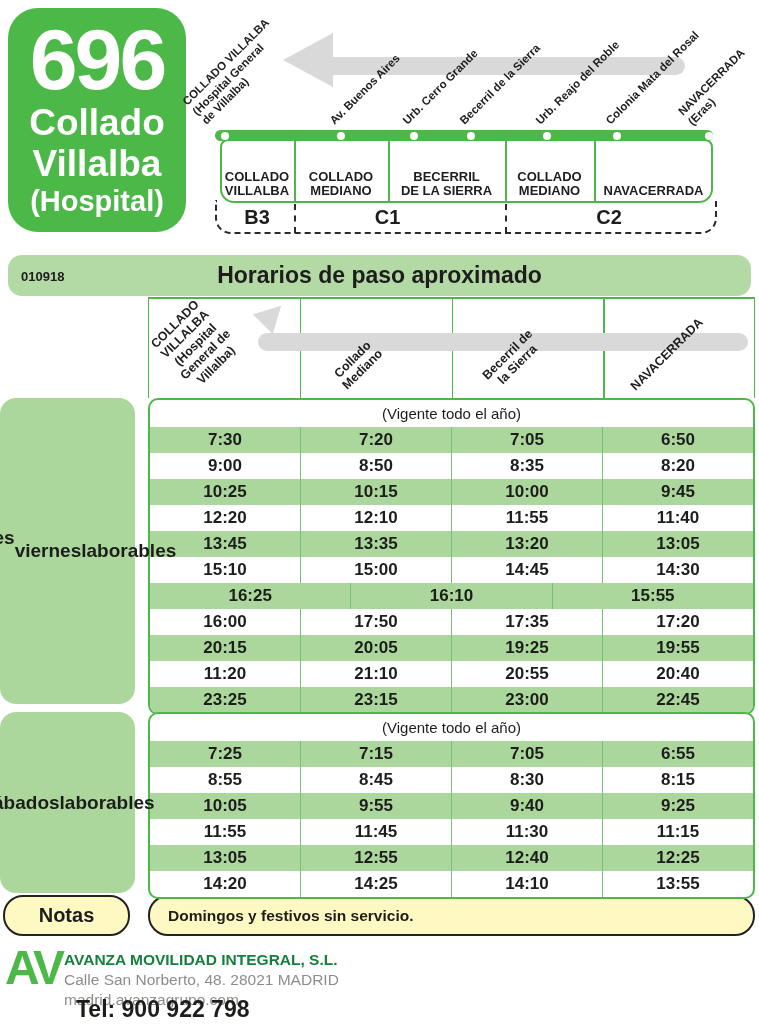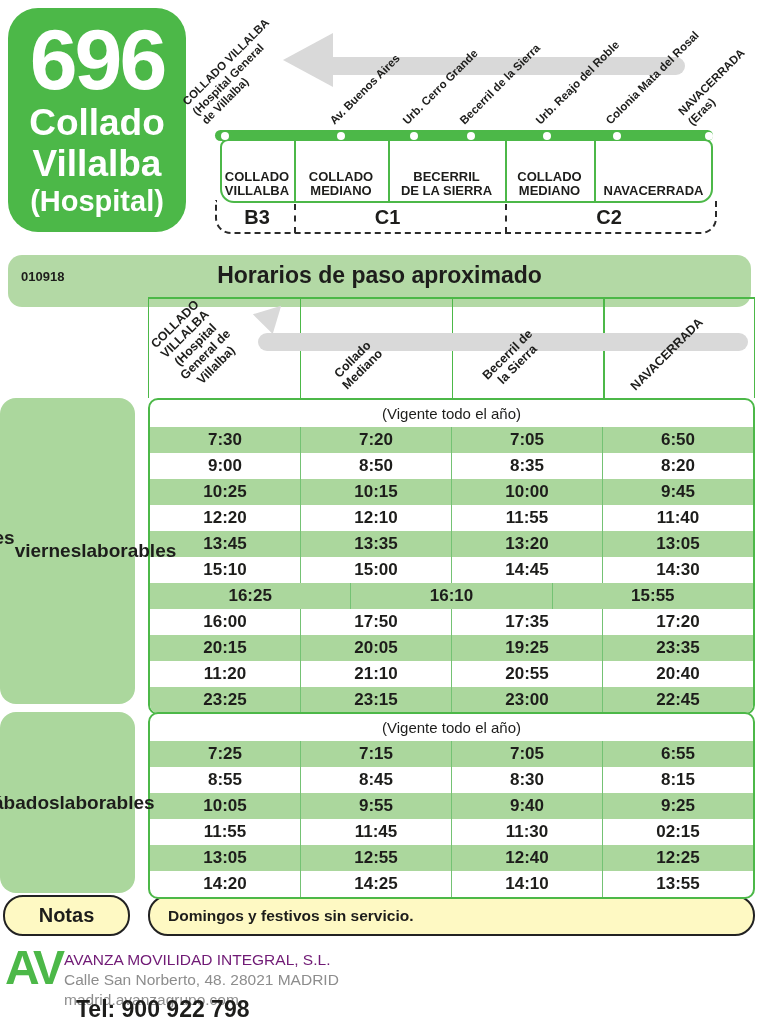--- a/index.html
+++ b/index.html
@@ -21,21 +21,21 @@
   .stop-dot{width:8px;height:8px;border-radius:50%;background:#fff;top:131.5px;z-index:3;}
   .stop-label{transform-origin:0 100%;transform:rotate(-45deg);font-size:11.5px;font-weight:bold;line-height:1.18;white-space:nowrap;z-index:2;}
   #muni-box{left:220px;top:139px;width:493px;height:64px;border:2px solid var(--green);border-radius:8px 8px 14px 14px;background:transparent;box-sizing:border-box;}
   .muni-div{width:2px;top:141px;height:60px;background:var(--green);}
   .muni-label{top:139px;height:60px;display:flex;flex-direction:column;justify-content:flex-end;align-items:center;padding-bottom:4px;font-size:13px;font-weight:bold;line-height:1.12;text-align:center;}
   #zone-box{left:215px;top:200px;width:502px;height:34px;border:2px dashed #2a2a2a;border-top:none;border-radius:0 0 16px 16px;box-sizing:border-box;}
   .zone-div{top:204px;height:29px;width:0;border-left:2px dashed #2a2a2a;}
   .zone-label{top:206px;font-size:20px;font-weight:bold;text-align:center;}
 
   
-  #band{left:8px;top:255px;width:743px;height:52px;background:var(--band);border-radius:14px;}
+  #band{left:8px;top:255px;width:743px;height:41px;background:var(--band);border-radius:14px;}
   #band-code{position:absolute;left:13px;top:14px;font-size:13px;font-weight:bold;}
   #band-title{text-align:center;font-size:23px;font-weight:bold;padding-top:7px;}
 
   
   #cols{left:148px;top:297px;width:607px;height:101px;border-top:2px solid var(--green);border-left:1px solid var(--green);border-right:1px solid var(--green);box-sizing:border-box;}
   .col-sep{width:1.5px;top:298px;height:100px;background:var(--green);}
   #colband{left:258px;top:333px;width:490px;height:18px;background:var(--gray);border-radius:9px;z-index:1;}
   #colband-arrow{left:258px;top:302px;width:0;height:0;border-left:14px solid transparent;border-right:14px solid transparent;border-bottom:26px solid var(--gray);transform:rotate(45deg);z-index:1;}
   .col-label{transform-origin:0 100%;transform:rotate(-45deg);font-size:12.5px;font-weight:bold;line-height:1.15;text-align:center;white-space:nowrap;z-index:2;}
 
@@ -49,21 +49,21 @@
   .side-label{left:0;width:135px;background:var(--stripe);border-radius:16px;display:flex;align-items:center;justify-content:center;text-align:center;font-size:19px;font-weight:bold;line-height:1.35;}
 
   
   .note-pill{top:895px;height:41px;border:2.5px solid #222;border-radius:20px;box-sizing:border-box;display:flex;align-items:center;background:#fef9c3;}
   #notas-label{left:3px;width:127px;justify-content:center;font-size:20px;font-weight:bold;}
   #notas-box{left:148px;width:607px;padding-left:18px;font-size:15.5px;font-weight:bold;}
 
   
   #logo{left:5px;top:944px;font-size:48px;font-weight:bold;color:var(--green);letter-spacing:-3px;line-height:1;}
   #company{left:64px;top:950px;font-size:15.5px;line-height:1.28;}
-  #company .c1{font-weight:normal;color:#701a75;}
+  #company .c1{font-weight:bold;color:#15803d;}
   #company .c2{color:#8d8d8d;}
   #tel{left:76px;top:996px;font-size:23px;font-weight:bold;}
 </style>
 </head>
 <body>
 
 <div id="root">
 
   <div class="abs" id="diagram">
     <div class="abs" id="arrow-shaft"></div>
@@ -231,21 +231,21 @@
       <div class="trow">
         <div class="tcell">16:00</div>
         <div class="tcell">17:50</div>
         <div class="tcell">17:35</div>
         <div class="tcell">17:20</div>
       </div>
       <div class="trow green">
         <div class="tcell">20:15</div>
         <div class="tcell">20:05</div>
         <div class="tcell">19:25</div>
-        <div class="tcell">23:35</div>
+        <div class="tcell">19:55</div>
       </div>
       <div class="trow">
         <div class="tcell">11:20</div>
         <div class="tcell">21:10</div>
         <div class="tcell">20:55</div>
         <div class="tcell">20:40</div>
       </div>
       <div class="trow green">
         <div class="tcell">23:25</div>
         <div class="tcell">23:15</div>
@@ -275,21 +275,21 @@
       <div class="trow green">
         <div class="tcell">10:05</div>
         <div class="tcell">9:55</div>
         <div class="tcell">9:40</div>
         <div class="tcell">9:25</div>
       </div>
       <div class="trow">
         <div class="tcell">11:55</div>
         <div class="tcell">11:45</div>
         <div class="tcell">11:30</div>
-        <div class="tcell">02:15</div>
+        <div class="tcell">11:15</div>
       </div>
       <div class="trow green">
         <div class="tcell">13:05</div>
         <div class="tcell">12:55</div>
         <div class="tcell">12:40</div>
         <div class="tcell">12:25</div>
       </div>
       <div class="trow">
         <div class="tcell">14:20</div>
         <div class="tcell">14:25</div>

